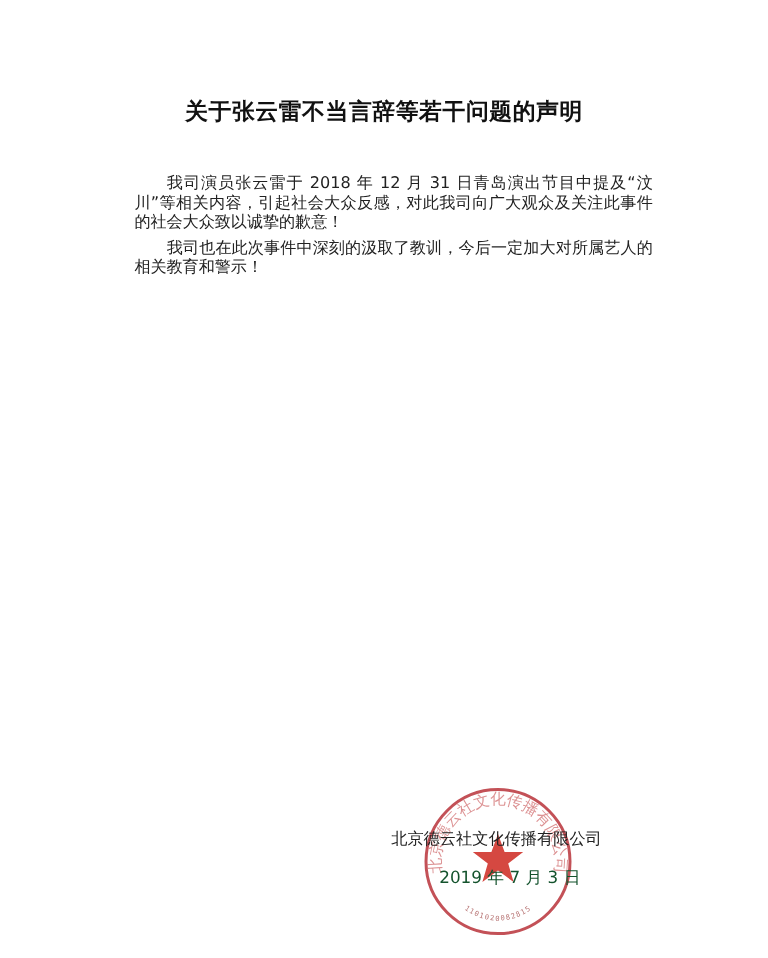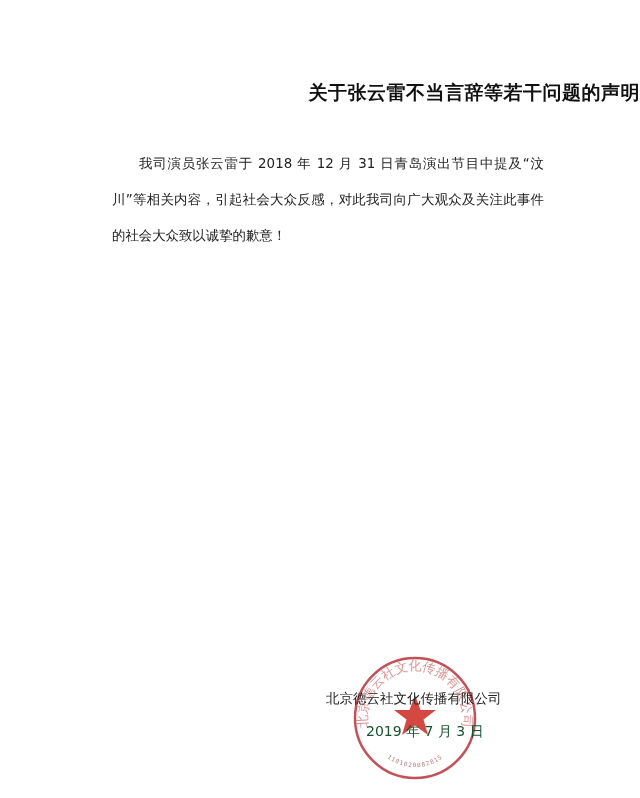--- a/index.html
+++ b/index.html
@@ -1,34 +1,35 @@
 <!DOCTYPE html>
 <html><head>
 <meta charset="utf-8">
 <style>
   html, body { margin: 0; padding: 0; background: #ffffff; }
   body { width: 640px; height: 798px; position: relative; overflow: hidden;
          font-family: "DejaVu Sans", "Liberation Sans", sans-serif; color: #1a1a1a; }
-  .title { position: absolute; top: 80px; left: 0; width: 640px; text-align: right;
+  .title { position: absolute; top: 80px; left: 0; width: 640px; text-align: center;
            font-size: 19px; font-weight: bold; color: #111; letter-spacing: 0.5px; }
   .body { position: absolute; top: 146px; left: 112px; width: 432px; }
-  .para { font-size: 13.4px; line-height: 36px; margin: 0 0 6px 0; text-indent: 27px;
+  .para { font-size: 13.4px; line-height: 16px; margin: 0 0 6px 0; text-indent: 27px;
           color: #222; text-align: justify; word-break: break-all; }
   .seal { position: absolute; left: 352px; top: 655px; width: 126px; height: 126px; }
   .sign { position: absolute; top: 690px; left: 326px; width: 180px; font-size: 13.5px;
           color: #222; text-align: left; white-space: nowrap; }
   .date { position: absolute; top: 723px; left: 366px; font-size: 14px; color: #14532d; white-space: nowrap; }
 </style>
 </head>
 <body>
 
 <div class="title">关于张云雷不当言辞等若干问题的声明</div>
 
 <div class="body">
   <p class="para">我司演员张云雷于 2018 年 12 月 31 日青岛演出节目中提及“汶川”等相关内容，引起社会大众反感，对此我司向广大观众及关注此事件的社会大众致以诚挚的歉意！</p>
+  <p class="para">我司也在此次事件中深刻的汲取了教训，今后一定加大对所属艺人的相关教育和警示！</p>
 </div>
 
 <svg class="seal" viewBox="0 0 126 126">
   <defs>
     <path id="ringpath" d="M 18 80 A 48 48 0 1 1 108 80" fill="none"></path>
     <path id="numpath" d="M 28 96 A 46 46 0 0 0 98 96" fill="none"></path>
   </defs>
   <circle cx="63" cy="63" r="60" fill="none" stroke="#b8323a" stroke-width="2.5" opacity="0.85"></circle>
   <text font-size="13" fill="#c0393b" opacity="0.55" font-family="DejaVu Serif, serif">
     <textPath href="#ringpath" startOffset="50%" text-anchor="middle">北京德云社文化传播有限公司</textPath>

